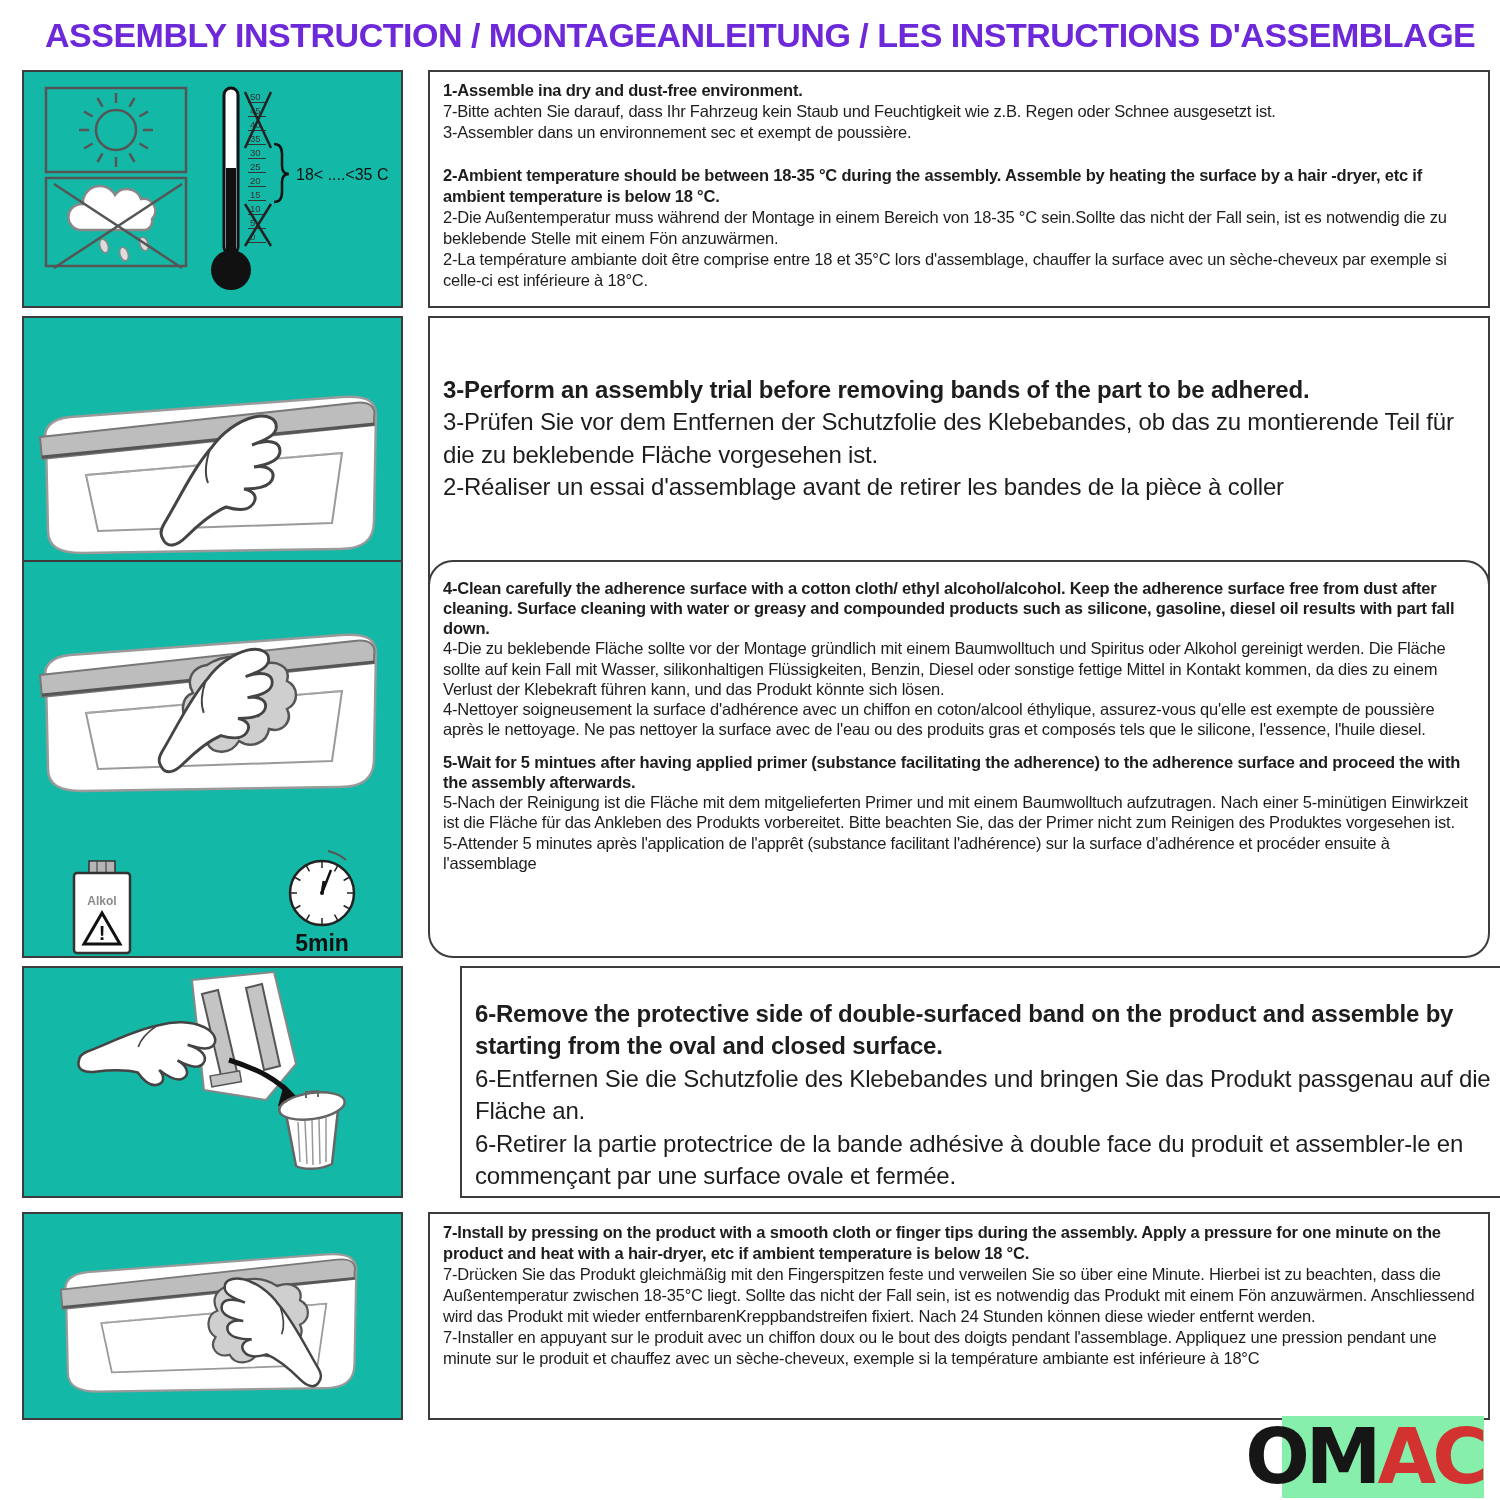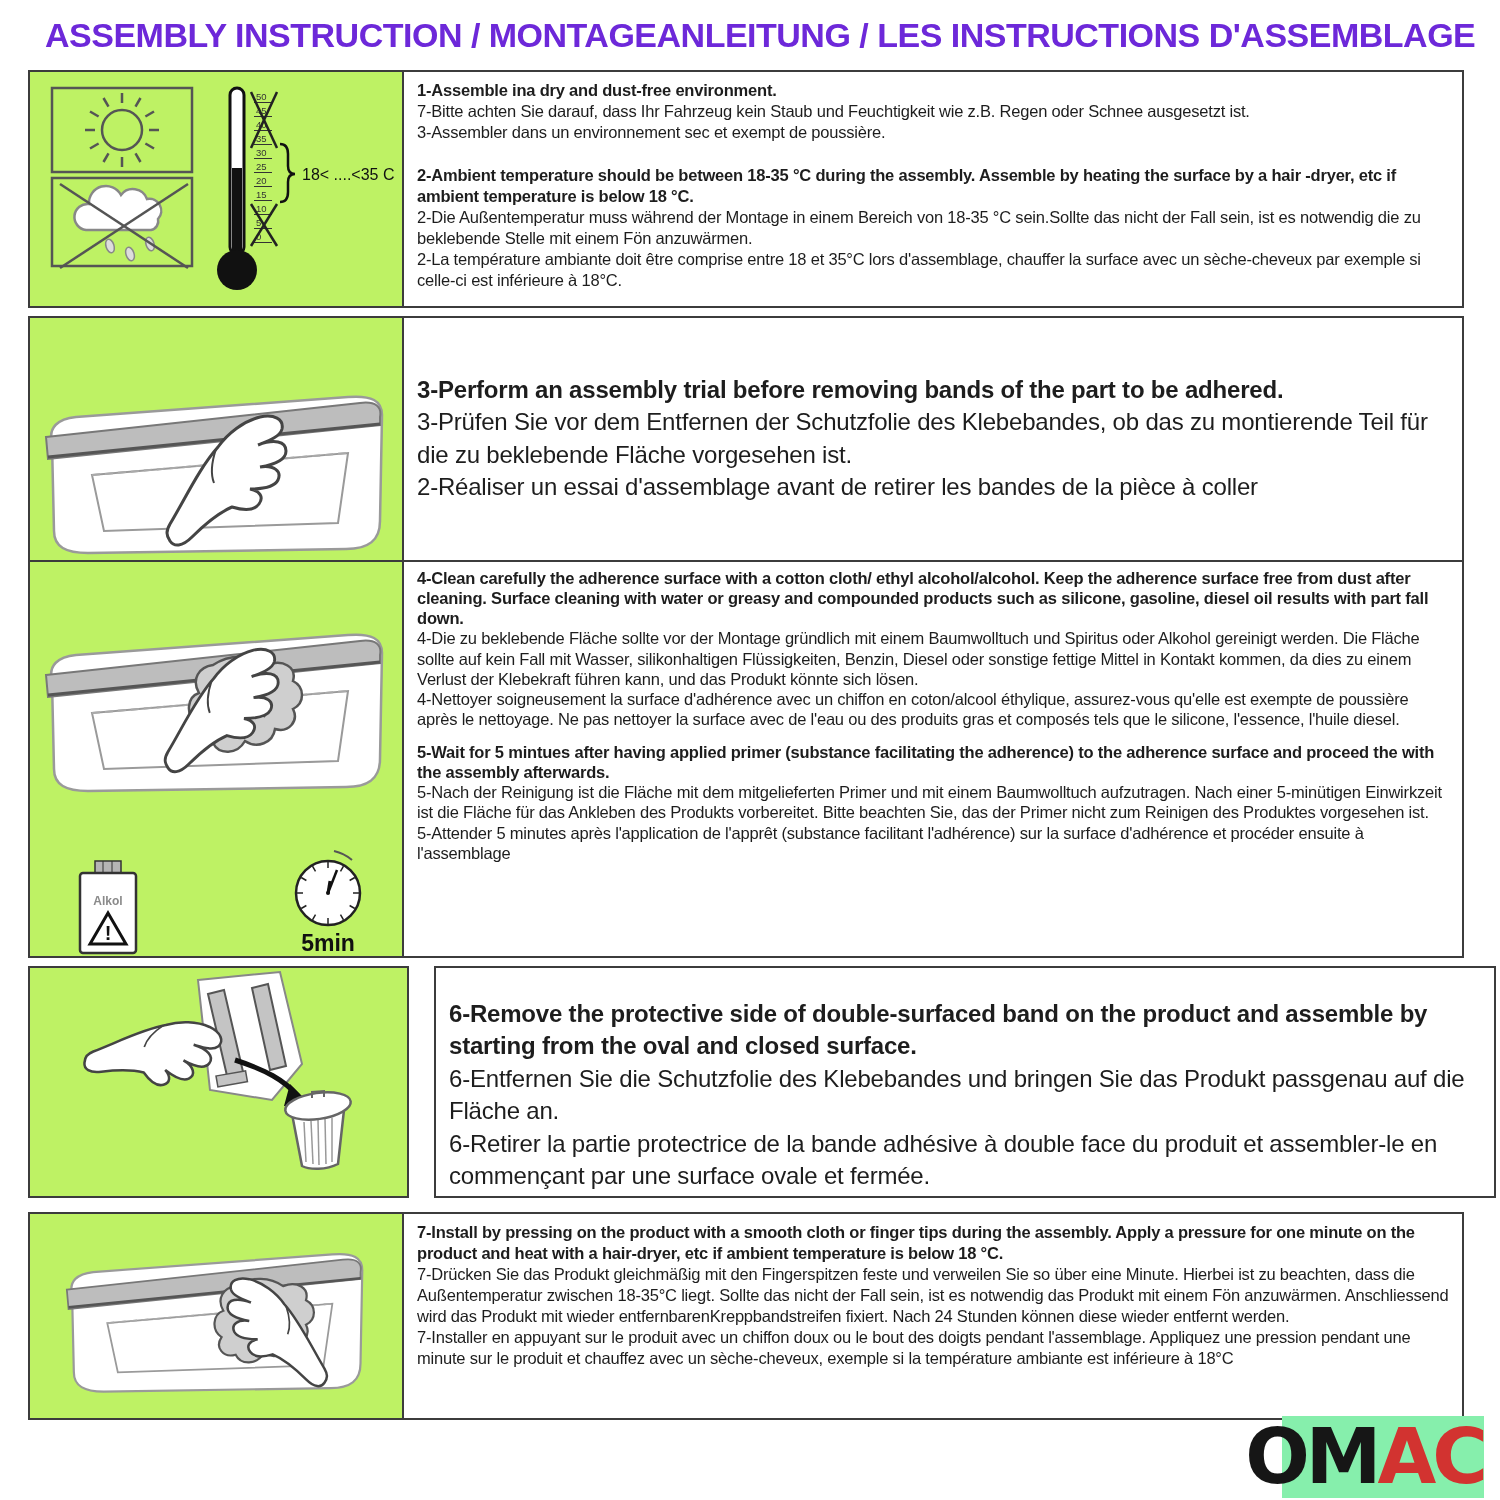--- a/index.html
+++ b/index.html
@@ -1,24 +1,24 @@
 <!DOCTYPE html>
 <html><head>
 <meta charset="utf-8">
 <style>
   html,body{margin:0;padding:0;background:#fff;}
   .page{position:relative;width:1500px;height:1500px;background:#ffffff;
         font-family:"Liberation Sans",sans-serif;color:#1d1d1d;overflow:hidden;}
   .title{position:absolute;left:45px;top:16px;margin:0;font-size:34px;font-weight:bold;
          letter-spacing:-0.5px;color:#6d28d9;white-space:nowrap;}
   .row{position:absolute;left:0;width:1500px;}
-  .illus{position:absolute;left:28px;width:381px;height:100%;border:2.5px solid #3c3c3c;
-         background:#bef264;box-sizing:border-box;}
+  .illus{position:absolute;left:22px;width:381px;height:100%;border:2.5px solid #3c3c3c;
+         background:#14b8a6;box-sizing:border-box;}
   .illus svg{width:100%;height:100%;display:block;}
-  .textbox{position:absolute;left:402px;width:1062px;height:100%;border:2.5px solid #3c3c3c;
+  .textbox{position:absolute;left:428px;width:1062px;height:100%;border:2.5px solid #3c3c3c;
            background:#fff;box-sizing:border-box;padding:8px 13px;overflow:hidden;}
   .textbox p{margin:0;}
   .t-small p{font-size:16.5px;line-height:1.27;letter-spacing:-0.2px;}
   .row3 .t-small p{line-height:1.22;}
   .t-big p{font-size:24px;line-height:1.35;letter-spacing:-0.2px;}
   .b{font-weight:bold;}
   .sp{height:22px;}
   .sp2{height:13px;}
   .pad-top-56{padding-top:56px;}
   .pad-top-30{padding-top:30px;margin-left:32px;}
@@ -183,21 +183,21 @@
               <line x1="-15.5" y1="-26.8" x2="-12.5" y2="-21.6"></line>
           </g>
           <line x1="0" y1="0" x2="9" y2="-23" stroke="#111" stroke-width="2.5"></line>
           <line x1="0" y1="0" x2="2" y2="-12" stroke="#111" stroke-width="3"></line>
           <circle cx="0" cy="0" r="2" fill="#111"></circle>
           <path d="M6,-42 A42,42 0 0 1 24,-33" fill="none" stroke="#555" stroke-width="2"></path>
           <text x="0" y="58" text-anchor="middle" font-size="23" font-weight="bold" fill="#111">5min</text>
         </g>
       </svg>
     </div>
-    <div class="textbox t-small" style="padding-top:6px;">
+    <div class="textbox t-small" style="padding-top:16px;border-radius:25px;">
       <p class="b">4-Clean carefully the adherence surface with a cotton cloth/ ethyl alcohol/alcohol. Keep the adherence surface free from dust after cleaning. Surface cleaning with water or greasy and compounded products such as silicone, gasoline, diesel oil results with part fall down.</p>
       <p>4-Die zu beklebende Fläche sollte vor der Montage gründlich mit einem Baumwolltuch und Spiritus oder Alkohol gereinigt werden. Die Fläche sollte auf kein Fall mit Wasser, silikonhaltigen Flüssigkeiten, Benzin, Diesel oder sonstige fettige Mittel in Kontakt kommen, da dies zu einem Verlust der Klebekraft führen kann, und das Produkt könnte sich lösen.</p>
       <p>4-Nettoyer soigneusement la surface d'adhérence avec un chiffon en coton/alcool éthylique, assurez-vous qu'elle est exempte de poussière après le nettoyage. Ne pas nettoyer la surface avec de l'eau ou des produits gras et composés tels que le silicone, l'essence, l'huile diesel.</p>
       <div class="sp2"></div>
       <p class="b">5-Wait for 5 mintues after having applied primer (substance facilitating the adherence) to the adherence surface and proceed the with the assembly afterwards.</p>
       <p>5-Nach der Reinigung ist die Fläche mit dem mitgelieferten Primer und mit einem Baumwolltuch aufzutragen. Nach einer 5-minütigen Einwirkzeit ist die Fläche für das Ankleben des Produkts vorbereitet. Bitte beachten Sie, das der Primer nicht zum Reinigen des Produktes vorgesehen ist.</p>
       <p>5-Attender 5 minutes après l'application de l'apprêt (substance facilitant l'adhérence) sur la surface d'adhérence et procéder ensuite à l'assemblage</p>
     </div>
   </section>
 

